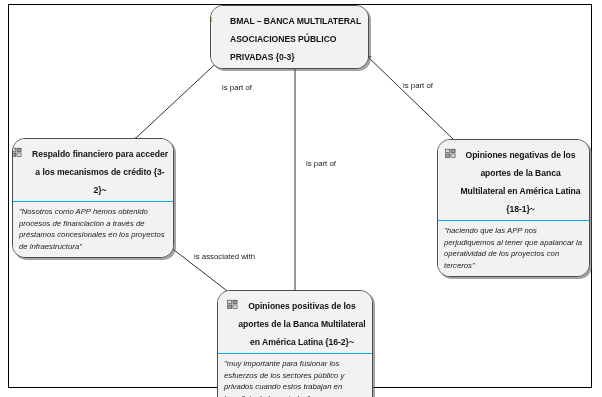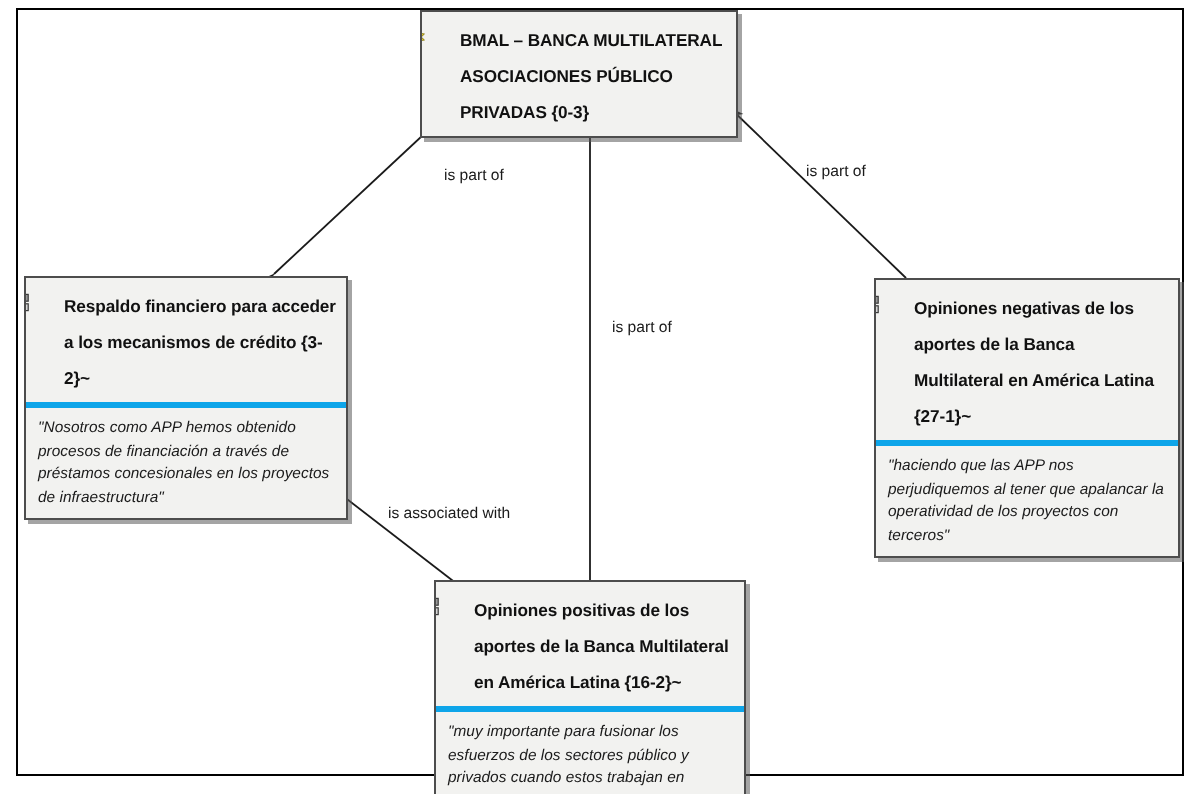--- a/index.html
+++ b/index.html
@@ -41,34 +41,35 @@
     width: 602px;
     height: 397px;
     overflow: visible;
   }
 
   .node {
     position: absolute;
     box-sizing: border-box;
     background: #f2f2f0;
     border: 1px solid #4d4d4d;
-    border-radius: 0;
+    border-radius: 13px;
     box-shadow: 2px 2px 0 rgba(90,90,90,0.55);
     overflow: hidden;
   }
 
   .node-header {
     position: relative;
     padding: 4px 5px 4px 5px;
     background: #f2f2f0;
     display: block;
   }
 
   .node.has-body .node-header {
-    border-bottom: 3px solid #0ea5e9;
+    border-bottom: 1px solid #0ea5e9;
+    text-align: center;
   }
 
   .node-icon {
     display: inline-block;
     width: 11px;
     height: 11px;
     vertical-align: -1px;
     margin-right: 3px;
   }
 
@@ -179,21 +180,21 @@
   <div class="node has-body" id="node-negativas" style="left:437px; top:139px; width:153px;">
     <div class="node-header">
       <div class="title-wrap">
         <span class="node-icon">
           <svg width="11" height="11" viewBox="0 0 11 11" xmlns="http://www.w3.org/2000/svg">
             <rect x="0.6" y="1.2" width="4.2" height="3.4" fill="#d8d8d8" stroke="#3a3a3a" stroke-width="0.6"></rect>
             <rect x="5.9" y="1.2" width="4.2" height="3.4" fill="#9a9a9a" stroke="#3a3a3a" stroke-width="0.6"></rect>
             <rect x="0.6" y="5.9" width="4.2" height="3.4" fill="#9a9a9a" stroke="#3a3a3a" stroke-width="0.6"></rect>
             <rect x="5.9" y="5.9" width="4.2" height="3.4" fill="#d8d8d8" stroke="#3a3a3a" stroke-width="0.6"></rect>
           </svg>
-        </span><span class="node-title">Opiniones negativas de los aportes de la Banca Multilateral en América Latina {27-1}~</span>
+        </span><span class="node-title">Opiniones negativas de los aportes de la Banca Multilateral en América Latina {18-1}~</span>
       </div>
     </div>
     <div class="node-body">
       <div class="node-quote">"haciendo que las APP nos perjudiquemos al tener que apalancar la operatividad de los proyectos con terceros"</div>
     </div>
   </div>
 
   <div class="node has-body" id="node-positivas" style="left:217px; top:290px; width:156px;">
     <div class="node-header">
       <div class="title-wrap">

